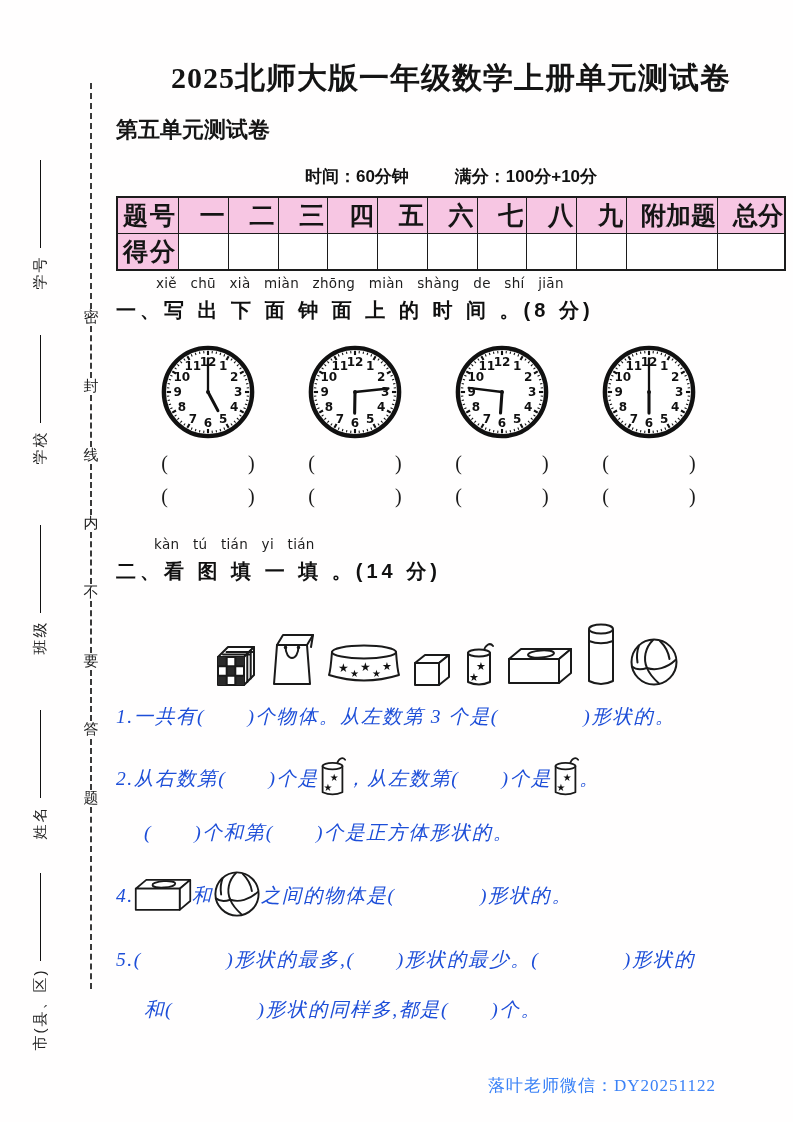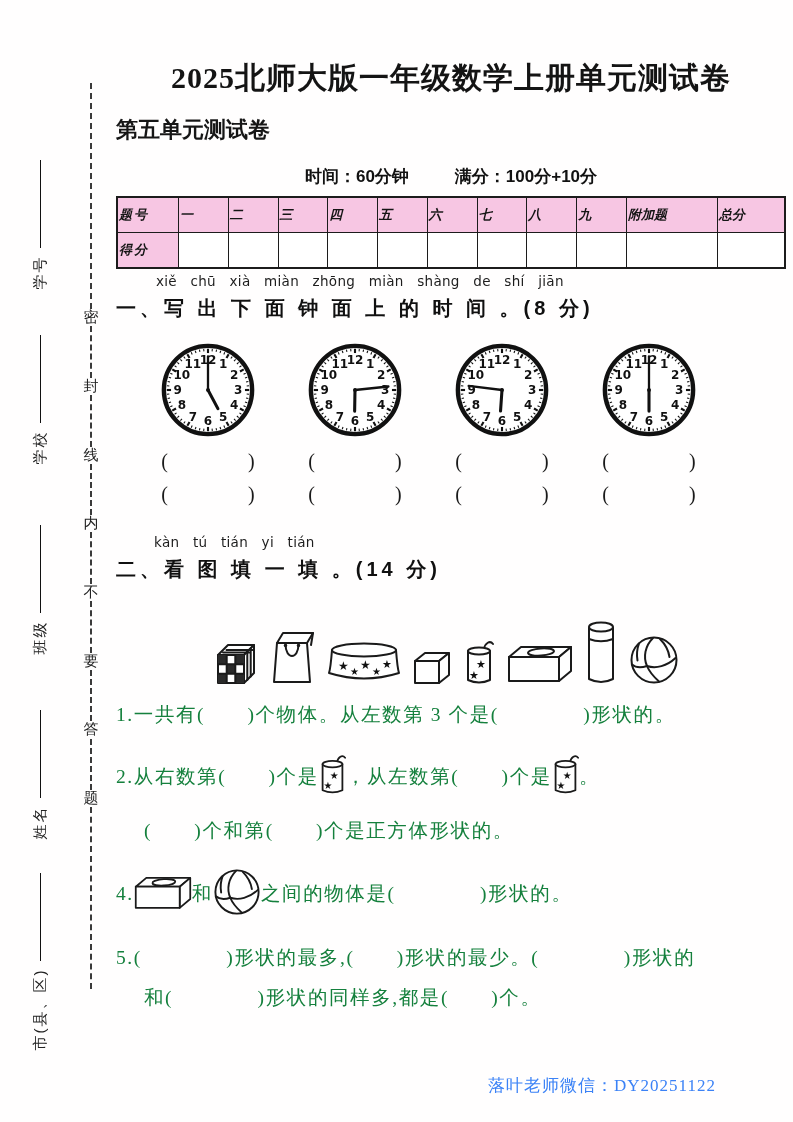--- a/index.html
+++ b/index.html
@@ -27,43 +27,43 @@
   .exam-title{
     margin-top:42px;text-align:center;font-size:30px;font-weight:bold;
     letter-spacing:1px;color:#141414;font-family:"Liberation Serif",serif;
   }
   .exam-subtitle{margin-top:16px;text-align:left;font-size:22px;font-weight:bold;color:#161616;}
   .meta-row{margin-top:20px;display:flex;justify-content:center;gap:46px;
     font-family:"Liberation Sans",sans-serif;font-size:17px;font-weight:bold;color:#111;}
   
   table.score{border-collapse:collapse;table-layout:fixed;width:100%;margin-top:8px;}
   table.score td{
-    border:1.6px solid #1c1c1c;height:32px;text-align:left;vertical-align:middle;
-    font-family:"Liberation Sans",sans-serif;font-size:13px;font-weight:bold;color:#151515;
-    letter-spacing:2px;background:#fff;font-style:italic;
+    border:1.6px solid #1c1c1c;height:32px;text-align:right;vertical-align:middle;
+    font-family:"Liberation Sans",sans-serif;font-size:25px;font-weight:bold;color:#151515;
+    letter-spacing:2px;background:#fff;
   }
   table.score{border:2.5px solid #1c1c1c;}
   table.score td:first-child{width:58px;}
   table.score td:nth-child(11){width:88px;letter-spacing:0;margin-left:24px;}
   table.score td:nth-child(12){width:64px;letter-spacing:0;}
   table.score tr.hdr td{background:var(--pink);}
   table.score td.score-label{background:var(--pink);}
   
   .pinyin{font-family:"DejaVu Sans",sans-serif;font-size:13.5px;color:#1d1d1d;
     word-spacing:9px;letter-spacing:.3px;}
   .pinyin.p1{margin-top:4px;padding-left:40px;}
   .pinyin.p2{margin-top:26px;padding-left:38px;}
   .sec-heading{font-family:"Liberation Sans",sans-serif;font-size:20px;font-weight:bold;
     color:#101010;letter-spacing:4px;margin-top:6px;}
   .clock-row{display:flex;gap:51px;padding-left:44px;margin-top:20px;}
   .clock-cell{width:96px;text-align:center;}
   .paren-row{display:flex;gap:51px;padding-left:44px;margin-top:6px;}
   .paren-row .blank-cell{width:96px;text-align:center;font-size:20px;letter-spacing:0;}
   .objects-row{display:flex;align-items:flex-end;gap:13px;padding-left:100px;margin-top:12px;height:90px;}
-  .question{font-size:19.5px;letter-spacing:1.6px;line-height:1.45;color:#15803d;margin-top:0;}
+  .question{font-size:19.5px;letter-spacing:1.6px;line-height:1.45;color:#1d4ed8;margin-top:0;font-style:italic;}
   .q-indent{padding-left:28px;}
   .inline-icon{vertical-align:-12px;}
   .inline-icon.big{vertical-align:-12px;}
   .footer-contact{
     position:absolute;left:488px;top:1074px;font-size:17px;letter-spacing:1px;
     color:#3b82f6;font-family:"Liberation Serif",serif;
   }
   svg .ln{fill:none;stroke:#1a1a1a;stroke-width:2;stroke-linecap:round;stroke-linejoin:round;}
   svg .fw{fill:#fff;stroke:#1a1a1a;stroke-width:2;stroke-linejoin:round;}
 </style>
@@ -594,17 +594,17 @@
 
     <div class="question" style="margin-top:22px">
       <span>4.</span><svg class="inline-icon big" width="58" height="40">
           <use href="#sym-tissue-box"></use>
         </svg><span>和</span><svg class="inline-icon big" width="48" height="48" style="vertical-align:-16px">
           <use href="#sym-ball"></use>
         </svg><span>之间的物体是(　　　　)形状的。</span>
     </div>
 
     <div class="question" style="margin-top:28px">5.(　　　　)形状的最多,(　　)形状的最少。(　　　　)形状的</div>
-    <div class="question q-indent" style="margin-top:12px">和(　　　　)形状的同样多,都是(　　)个。</div>
+    <div class="question q-indent" style="margin-top:22px">和(　　　　)形状的同样多,都是(　　)个。</div>
   </div>
 
   <div class="footer-contact">落叶老师微信：DY20251122</div>
 </div>
 
 </body></html>

